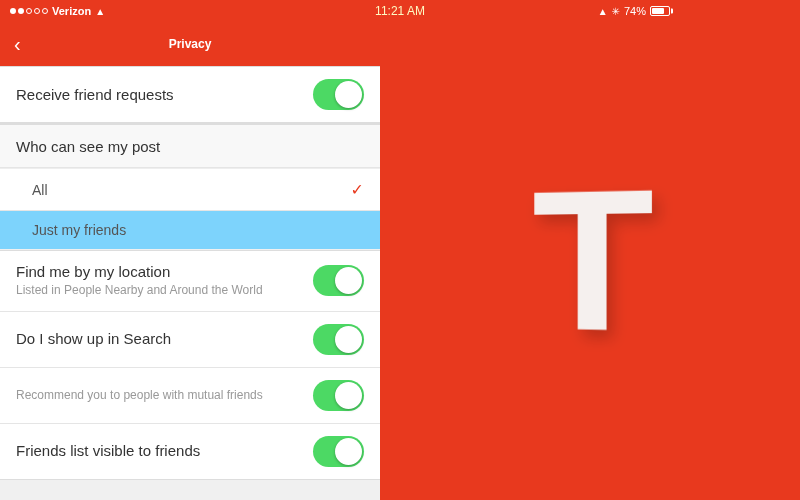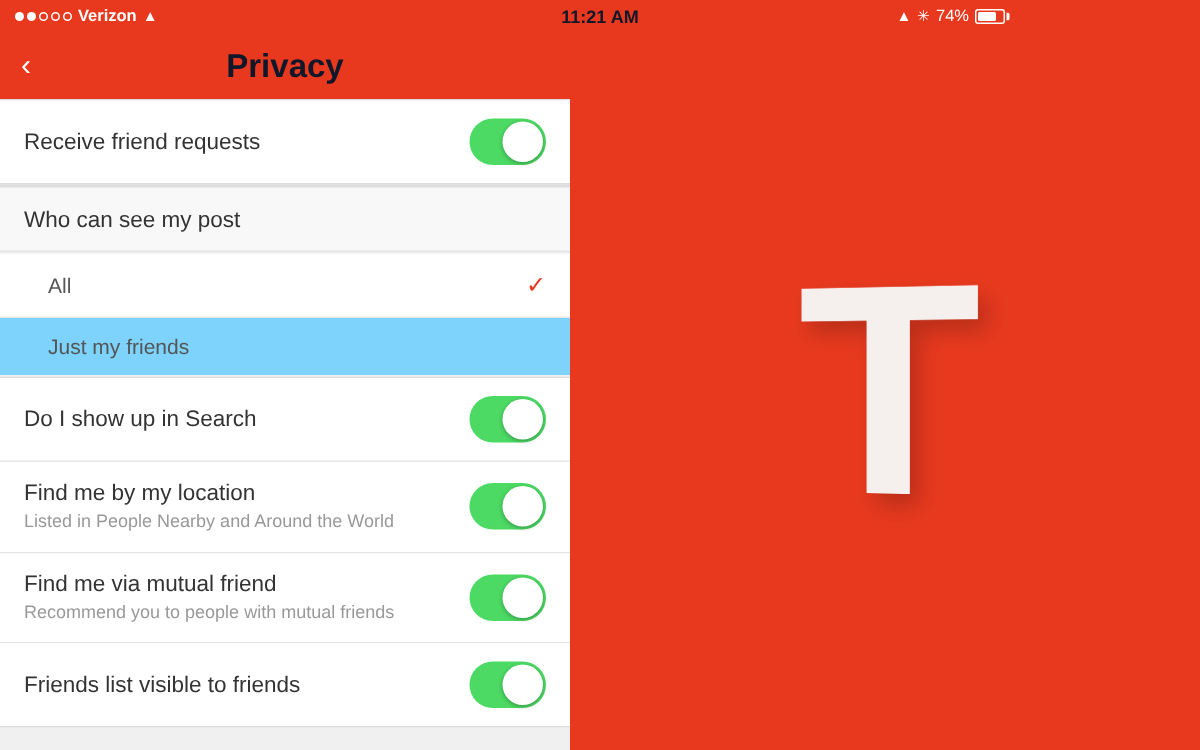--- a/index.html
+++ b/index.html
@@ -53,22 +53,22 @@
       border: 1px solid white;
     }
 
     .wifi-icon {
       font-size: 10px;
       color: white;
     }
 
     .status-center {
       font-size: 12px;
-      color: #0f172a;
-      font-weight: 700;
+      color: #fef9c3;
+      font-weight: 400;
       position: absolute;
       left: 50%;
       transform: translateX(-50%);
     }
 
     .status-right {
       display: flex;
       align-items: center;
       gap: 4px;
       font-size: 11px;
@@ -137,22 +137,22 @@
       position: absolute;
       left: 14px;
       color: white;
       font-size: 20px;
       cursor: pointer;
       display: flex;
       align-items: center;
     }
 
     .nav-title {
-      color: #0f172a;
-      font-size: 22px;
+      color: #ffffff;
+      font-size: 12px;
       font-weight: 600;
     }
 
     
     .settings-list {
       flex: 1;
       overflow-y: auto;
       background: #f0f0f0;
     }
 
@@ -332,40 +332,39 @@
           <span class="checkmark">✓</span>
         </div>
         <div class="sub-option" style="background:#7dd3fc;">
           <span class="sub-option-text">Just my friends</span>
         </div>
       </div>
 
       <div class="settings-group" style="margin-top: 1px; border-top: 1px solid #ddd;">
         <div class="settings-item">
           <div class="settings-item-content">
-            <span class="settings-item-title">Do I show up in Search</span>
-          </div>
-          <div class="toggle">
-            <div class="toggle-knob"></div>
-          </div>
-        </div>
-
-        <div class="settings-item">
-          <div class="settings-item-content">
             <span class="settings-item-title">Find me by my location</span>
             <div class="settings-item-subtitle">Listed in People Nearby and Around the World</div>
           </div>
           <div class="toggle">
             <div class="toggle-knob"></div>
           </div>
         </div>
 
         <div class="settings-item">
           <div class="settings-item-content">
-            <span class="settings-item-title">Find me via mutual friend</span>
+            <span class="settings-item-title">Do I show up in Search</span>
+          </div>
+          <div class="toggle">
+            <div class="toggle-knob"></div>
+          </div>
+        </div>
+
+        <div class="settings-item">
+          <div class="settings-item-content">
             <div class="settings-item-subtitle">Recommend you to people with mutual friends</div>
           </div>
           <div class="toggle">
             <div class="toggle-knob"></div>
           </div>
         </div>
 
         <div class="settings-item" style="border-bottom:none;justify-content:space-between;">
           <div class="settings-item-content">
             <span class="settings-item-title">Friends list visible to friends</span>

